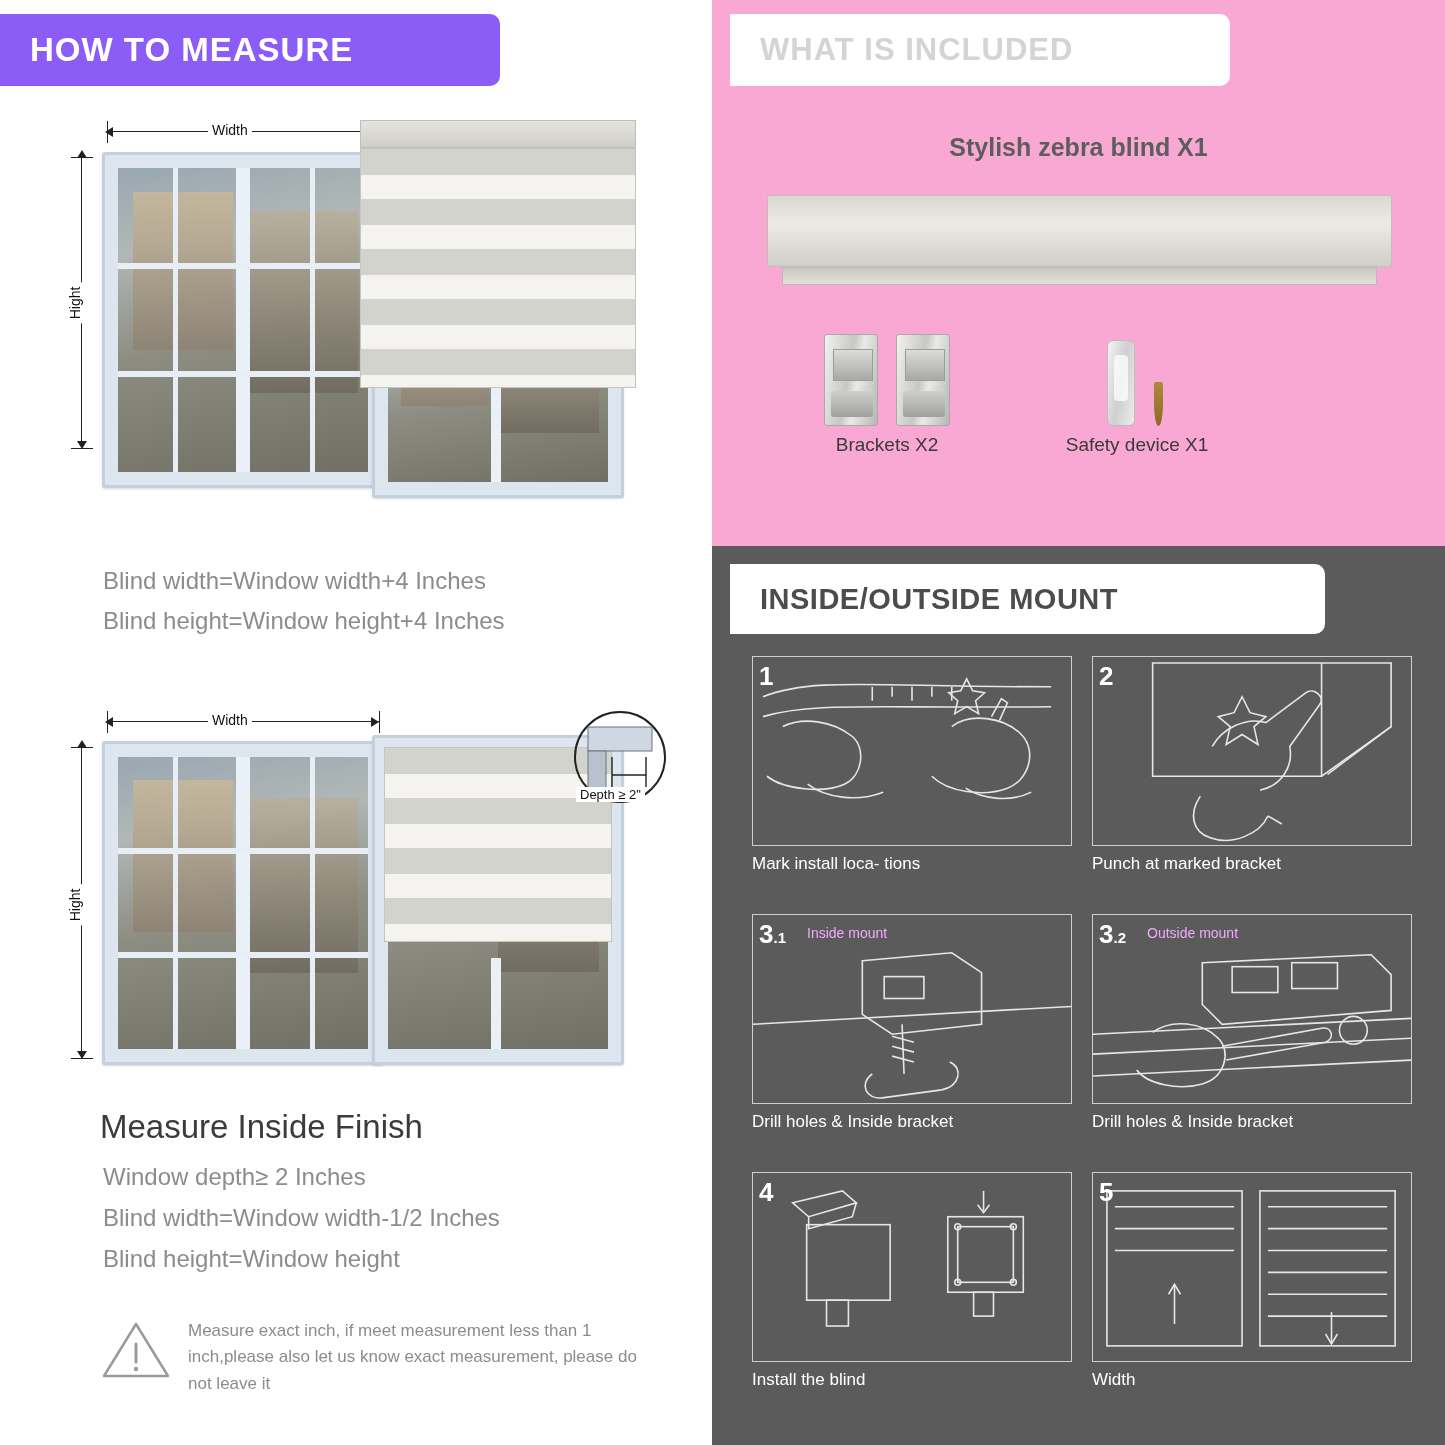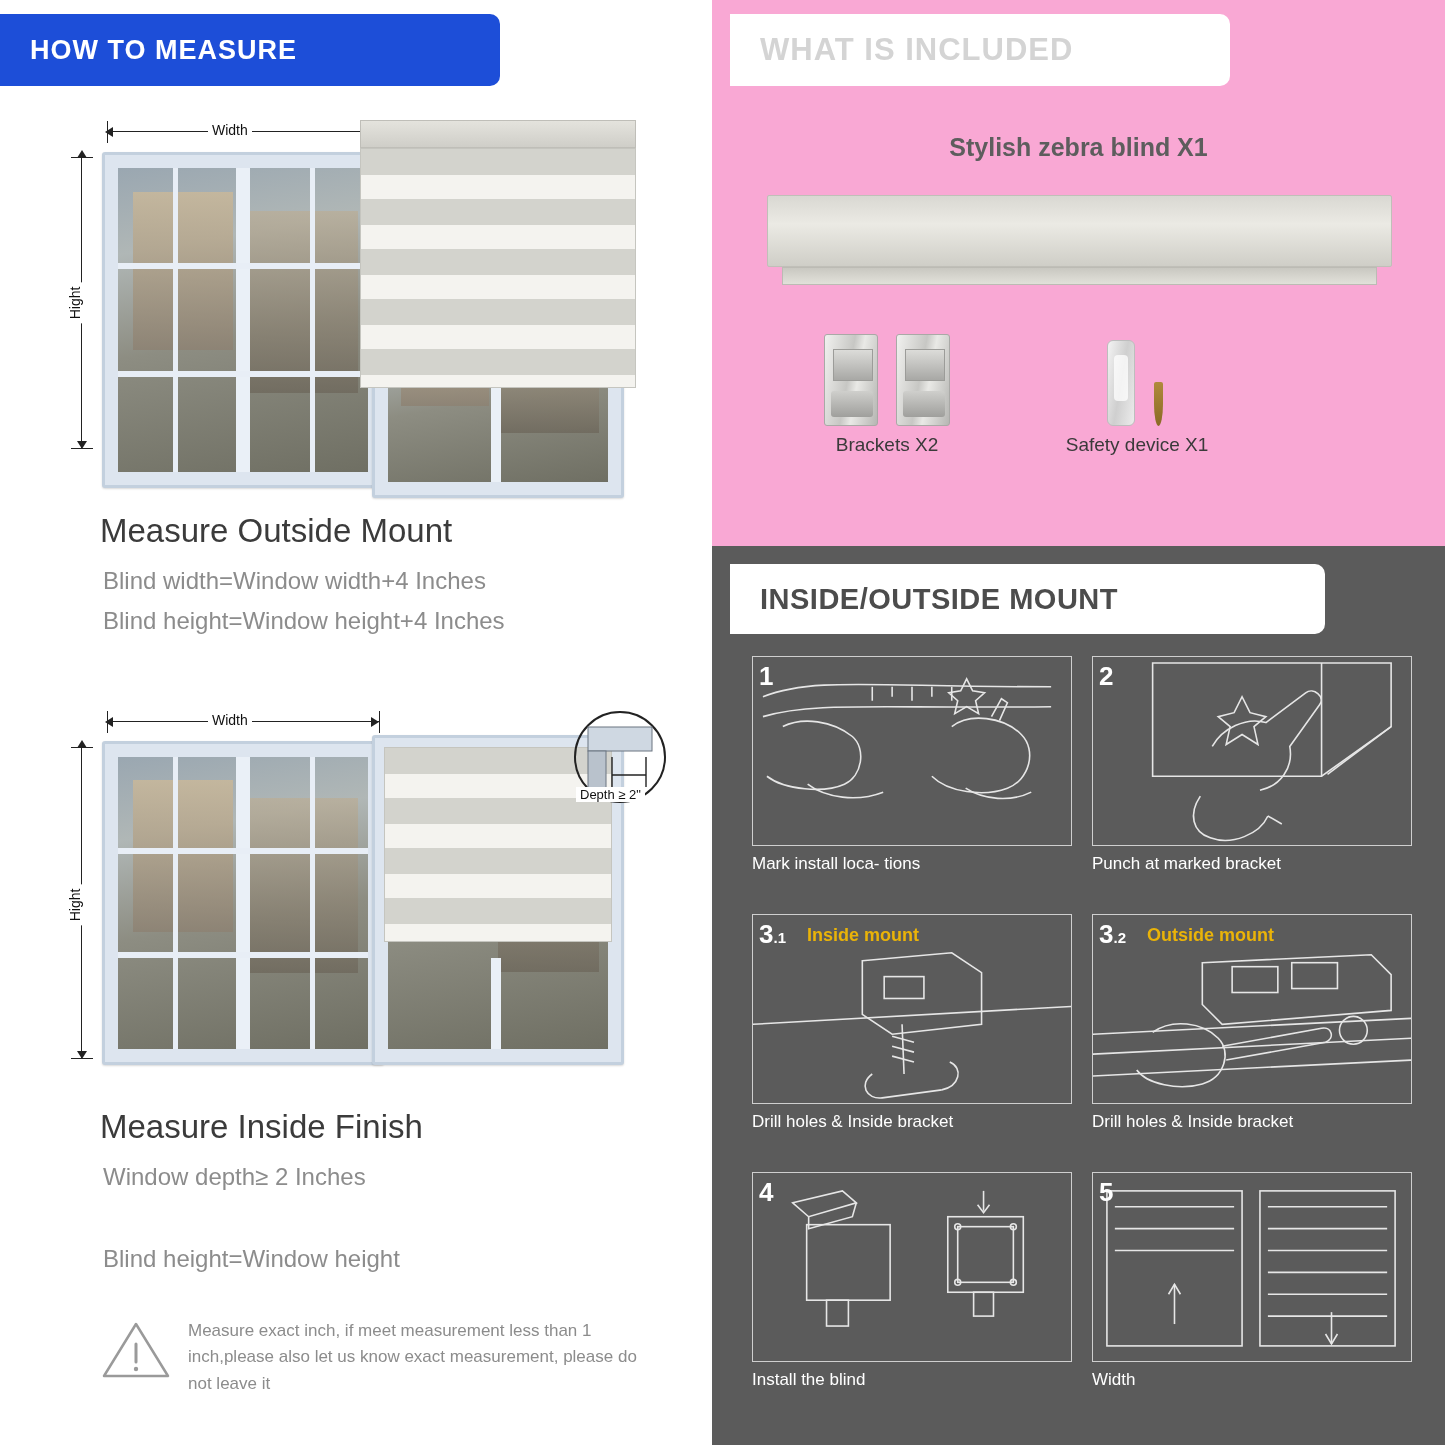--- a/index.html
+++ b/index.html
@@ -18,23 +18,23 @@
     background:#ffffff;
   }
   .banner {
     position:absolute;
     display:flex; align-items:center;
     font-weight:bold; letter-spacing:1px;
     color:#ffffff;
   }
   .banner-left {
     left:0; top:14px; width:500px; height:72px;
-    background:#1d4ed8;
+    background:#8b5cf6;
     border-radius:0 10px 10px 0;
-    font-size:27px;
+    font-size:33px;
     padding-left:30px;
   }
 
   
   .fig-outside { position:absolute; left:60px; top:110px; width:600px; height:390px; }
   .fig-inside  { position:absolute; left:60px; top:705px; width:600px; height:390px; }
   .window-frame {
     position:absolute;
     background:#dde5ef;
     border:3px solid #c3d0de;
@@ -168,21 +168,21 @@
   .steps { position:absolute; left:40px; top:110px; width:660px; }
   .step { position:absolute; }
   .step-box {
     position:relative; border:1px solid #cfcfcf; background:#5b5b5b; overflow:hidden;
   }
   .step-num {
     position:absolute; left:6px; top:4px; color:#fff; font-size:26px; font-weight:bold;
   }
   .step-num small { font-size:15px; }
   .step-inline-label {
-    position:absolute; left:54px; top:10px; color:#eab308; font-size:18px; font-weight:bold;
+    position:absolute; left:54px; top:10px; color:#f0abfc; font-size:14px; font-weight:normal;
   }
   .step-cap { color:#fff; font-size:17px; margin-top:8px; }
   .sketch { position:absolute; inset:0; }
   .sketch line, .sketch path, .sketch polyline, .sketch rect, .sketch circle, .sketch ellipse {
     stroke:#e6e6e6; fill:none; stroke-width:1.6;
   }
 </style>
 </head>
 <body>
 
@@ -220,21 +220,20 @@
       </div>
 
       <div class="window-frame" style="left:312px; top:166px; width:252px; height:222px;">
         <div class="glass"></div>
         <div class="sash-divider" style="left:116px; top:13px; width:10px; bottom:13px;"></div>
       </div>
       <div class="blind-head" style="left:300px; top:10px; width:276px; height:28px;"></div>
       <div class="blind" style="left:300px; top:38px; width:276px; height:240px;"></div>
     </div>
 
-    <div class="heading" style="left:100px; top:512px;">Measure Outside Mount</div>
     <div class="subline" style="left:103px; top:567px;">Blind width=Window width+4 Inches</div>
     <div class="subline" style="left:103px; top:607px;">Blind height=Window height+4 Inches</div>
 
     <div class="fig-inside">
 
       <div class="dim-line" style="left:47px; top:16px; width:272px; height:1px;"></div>
       <div class="arrow-l" style="left:45px; top:12px;"></div>
       <div class="arrow-r" style="left:311px; top:12px;"></div>
       <div class="tick" style="left:47px; top:6px; height:22px;"></div>
       <div class="tick" style="left:319px; top:6px; height:22px;"></div>
@@ -268,20 +267,21 @@
         <rect x="28" y="46" width="18" height="42" fill="#b9c2cc" stroke="#6b7580"></rect>
         <line x1="52" y1="52" x2="52" y2="82" stroke="#222" stroke-width="1.4"></line>
         <line x1="86" y1="52" x2="86" y2="82" stroke="#222" stroke-width="1.4"></line>
         <line x1="52" y1="70" x2="86" y2="70" stroke="#222" stroke-width="1.4"></line>
       </svg>
       <div class="dim-label" style="left:516px; top:82px; font-size:13px;">Depth ≥ 2"</div>
     </div>
 
     <div class="heading" style="left:100px; top:1108px;">Measure Inside Finish</div>
     <div class="subline" style="left:103px; top:1163px;">Window depth≥ 2 Inches</div>
+    <div class="subline" style="left:103px; top:1204px;">Blind width=Window width-1/2 Inches</div>
     <div class="subline" style="left:103px; top:1245px;">Blind height=Window height</div>
 
     <div class="note-wrap">
       <div class="warn-tri">
         <svg width="72" height="64" viewBox="0 0 72 64">
           <path d="M36 6 L68 58 L4 58 Z" fill="none" stroke="#9a9a9a" stroke-width="2.5" stroke-linejoin="round"></path>
           <line x1="36" y1="26" x2="36" y2="44" stroke="#9a9a9a" stroke-width="3" stroke-linecap="round"></line>
           <circle cx="36" cy="51" r="2.2" fill="#9a9a9a"></circle>
         </svg>
       </div>

